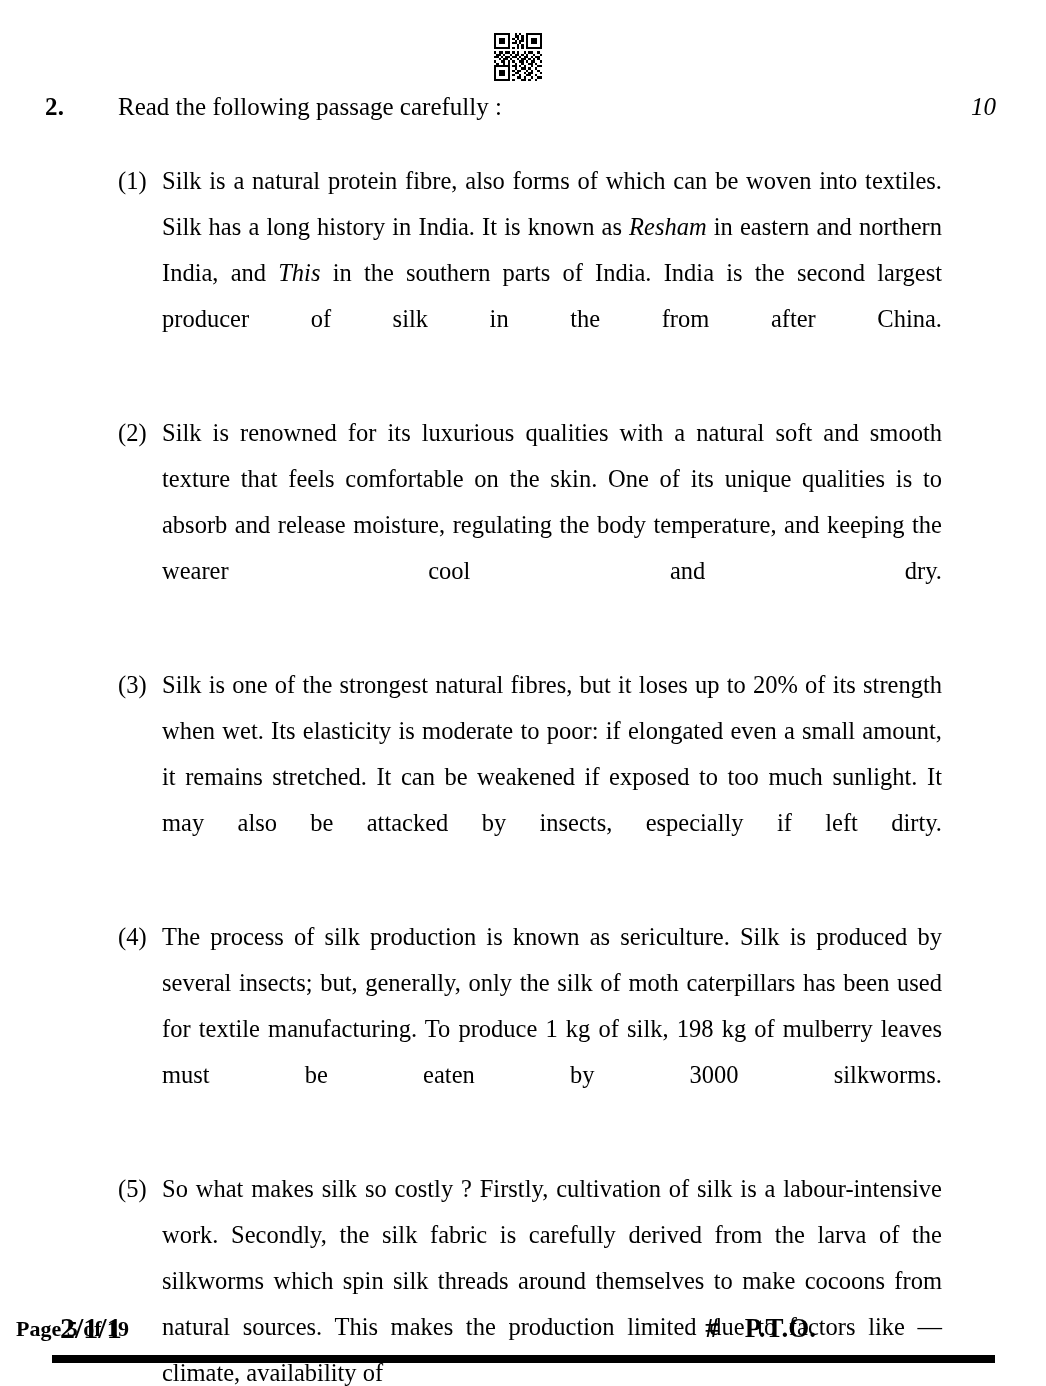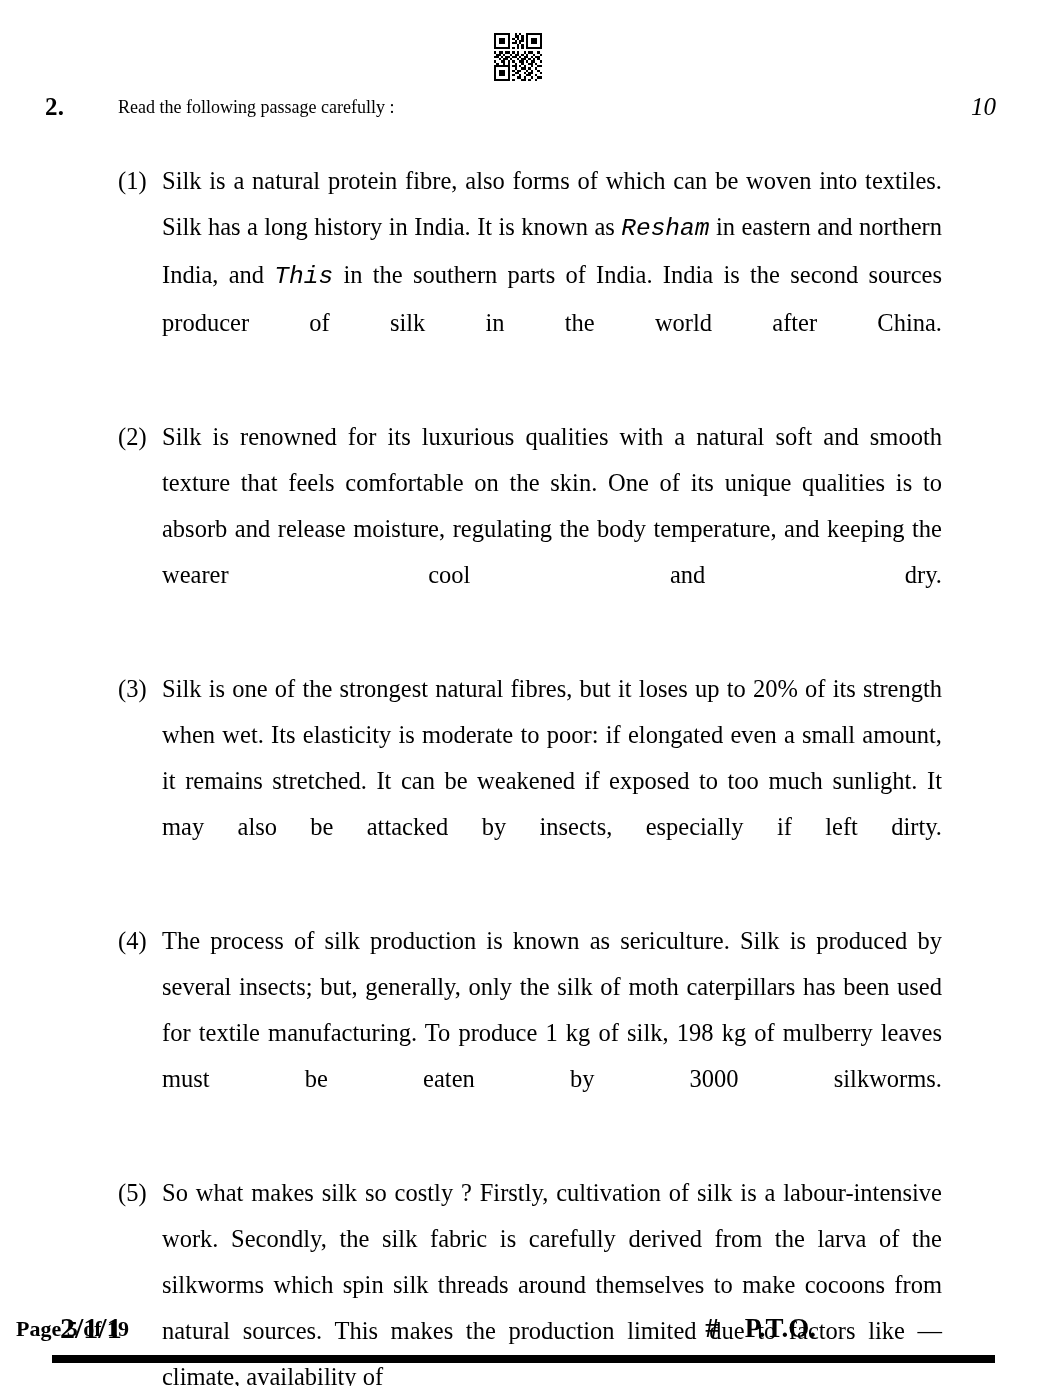--- a/index.html
+++ b/index.html
@@ -45,21 +45,21 @@
     top: 0;
     font-size: 25px;
     font-weight: bold;
     line-height: 38px;
     letter-spacing: 0.2px;
   }
   .q-text {
     position: absolute;
     left: 118px;
     top: 0;
-    font-size: 18px;
+    font-size: 25px;
     line-height: 38px;
     white-space: nowrap;
   }
   .q-marks {
     position: absolute;
     right: 50px;
     top: 0;
     font-size: 25px;
     font-style: italic;
     line-height: 38px;
@@ -94,21 +94,21 @@
     text-align: left;
   }
   .para .body { display: block; }
   
   .para .body::after {
     content: "";
     display: inline-block;
     width: 100%;
   }
   .para.no-stretch .body::after { display: none; }
-  .para em { font-style: italic; font-family: Liberation Mono, monospace; }
+  .para em { font-style: italic; }
 
   
   .footer {
     position: absolute;
     left: 16px;
     top: 1308px;
     width: 852px;
     height: 46px;
   }
   .footer-code {
@@ -278,21 +278,21 @@
   <div class="q-header">
     <span class="q-number">2.</span>
     <span class="q-text">Read the following passage carefully :</span>
     <span class="q-marks">10</span>
   </div>
 
   <div class="passage">
 
     <div class="para">
       <span class="marker">(1)</span>
-      <span class="body"><span>Silk is a natural protein fibre, also forms of which can be woven into textiles. Silk has a long history in India. It is known as </span><em>Resham</em><span> in eastern and northern India, and </span><em>This</em><span> in the southern parts of India. India is the second sources producer of silk in the world after China.</span></span>
+      <span class="body"><span>Silk is a natural protein fibre, also forms of which can be woven into textiles. Silk has a long history in India. It is known as </span><em>Resham</em><span> in eastern and northern India, and </span><em>This</em><span> in the southern parts of India. India is the second largest producer of silk in the from after China.</span></span>
     </div>
 
     <div class="para">
       <span class="marker">(2)</span>
       <span class="body">Silk is renowned for its luxurious qualities with a natural soft and smooth texture that feels comfortable on the skin. One of its unique qualities is to absorb and release moisture, regulating the body temperature, and keeping the wearer cool and dry.</span>
     </div>
 
     <div class="para">
       <span class="marker">(3)</span>
       <span class="body">Silk is one of the strongest natural fibres, but it loses up to 20% of its strength when wet. Its elasticity is moderate to poor: if elongated even a small amount, it remains stretched. It can be weakened if exposed to too much sunlight. It may also be attacked by insects, especially if left dirty.</span>

